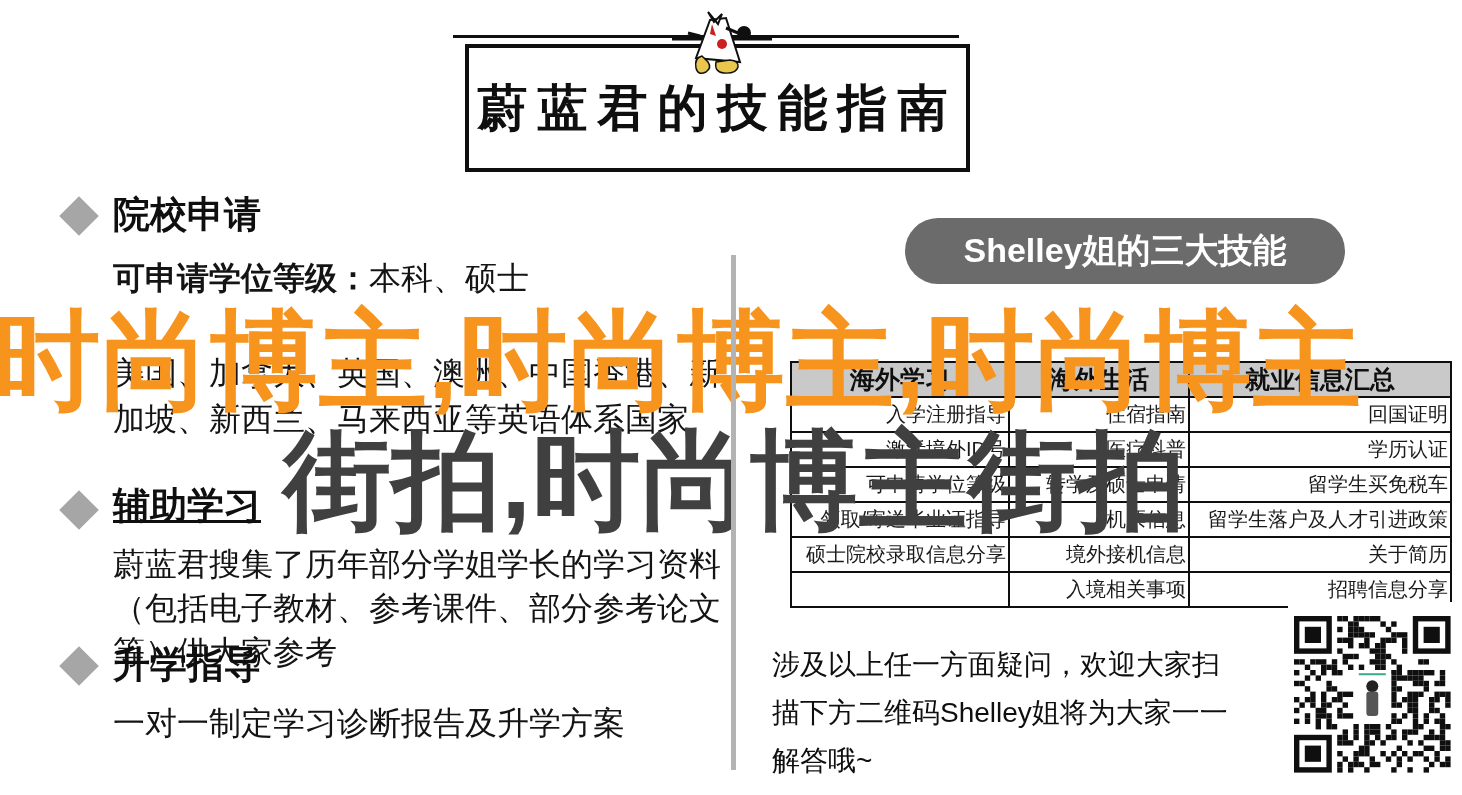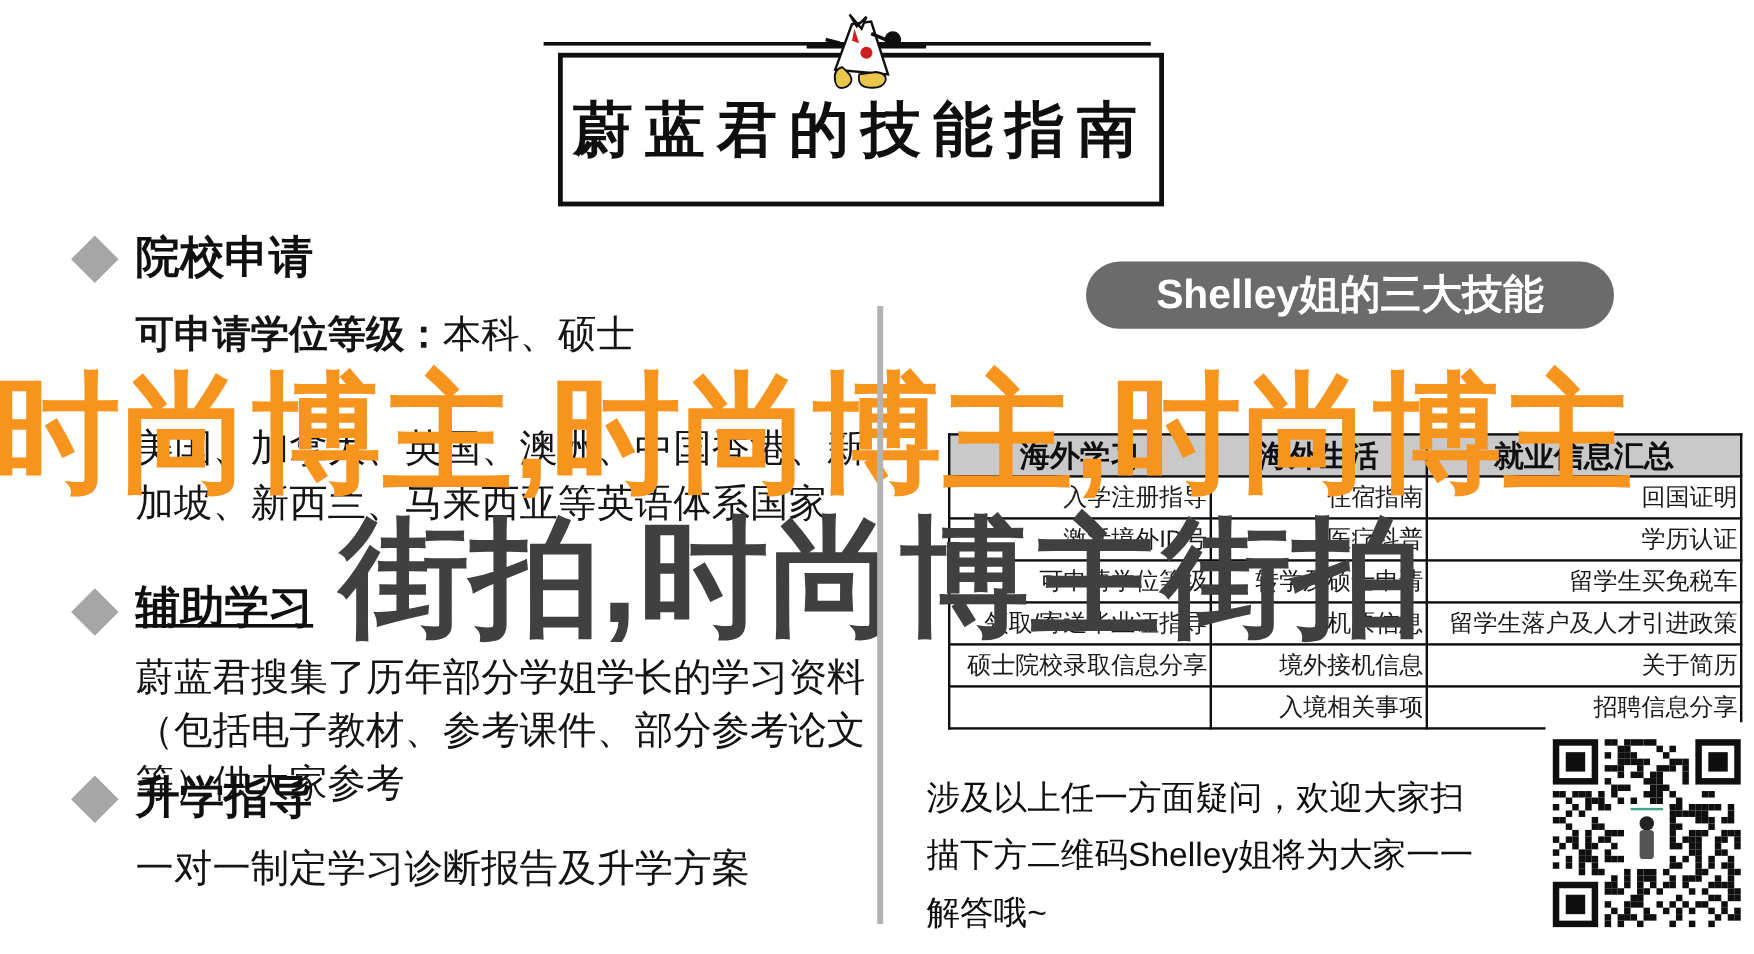--- a/index.html
+++ b/index.html
@@ -26,21 +26,21 @@
   .t2{top:542px;line-height:44px;}
   .t3{top:700px;}
   
   .divider{position:absolute;left:731px;top:255px;width:5px;height:515px;background:#b3b3b3;z-index:30;}
   
   .wm{position:absolute;font-weight:800;font-size:108px;line-height:118px;white-space:nowrap;z-index:20;letter-spacing:1px;}
   .wm1{left:-8px;top:302px;}
   .wm2{left:283px;top:422px;}
   
   .pill{
-    position:absolute;left:905px;top:218px;width:440px;height:56px;border-radius:35px;
+    position:absolute;left:905px;top:218px;width:440px;height:66px;border-radius:35px;
     background:#6b6b6b;display:flex;align-items:center;justify-content:center;
   }
   .pill span{color:#ffffff;font-size:34px;font-weight:700;white-space:nowrap;}
   .skills-table{
     position:absolute;left:790px;top:333px;width:660px;border-collapse:collapse;
     table-layout:fixed;z-index:10;margin-top:28px;
   }
   .skills-table col.c1{width:218px;} .skills-table col.c2{width:180px;} .skills-table col.c3{width:262px;}
   .skills-table th{
     background:#c9c9c9;border:2px solid #0f0f0f;height:32px;

